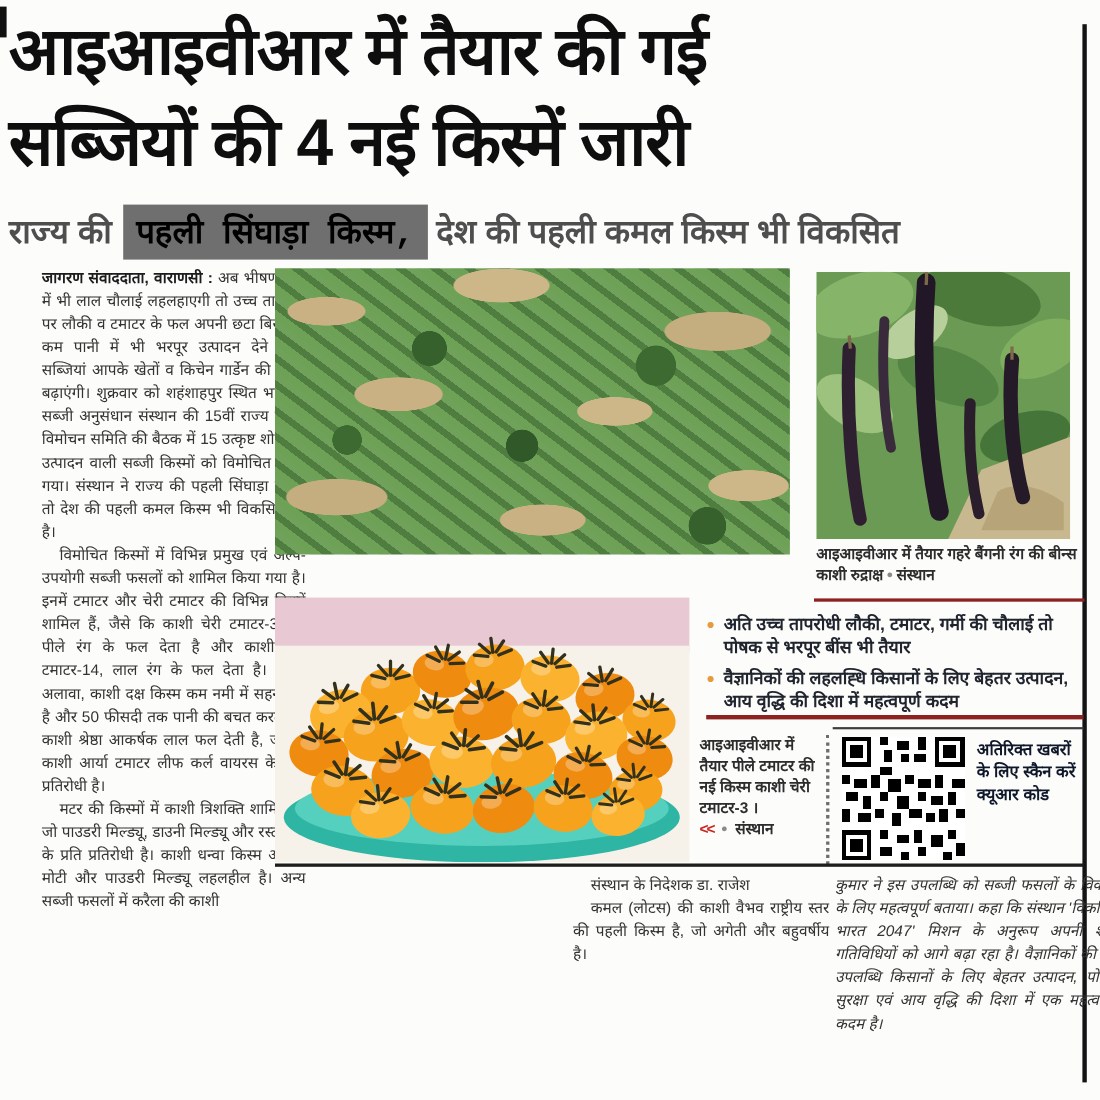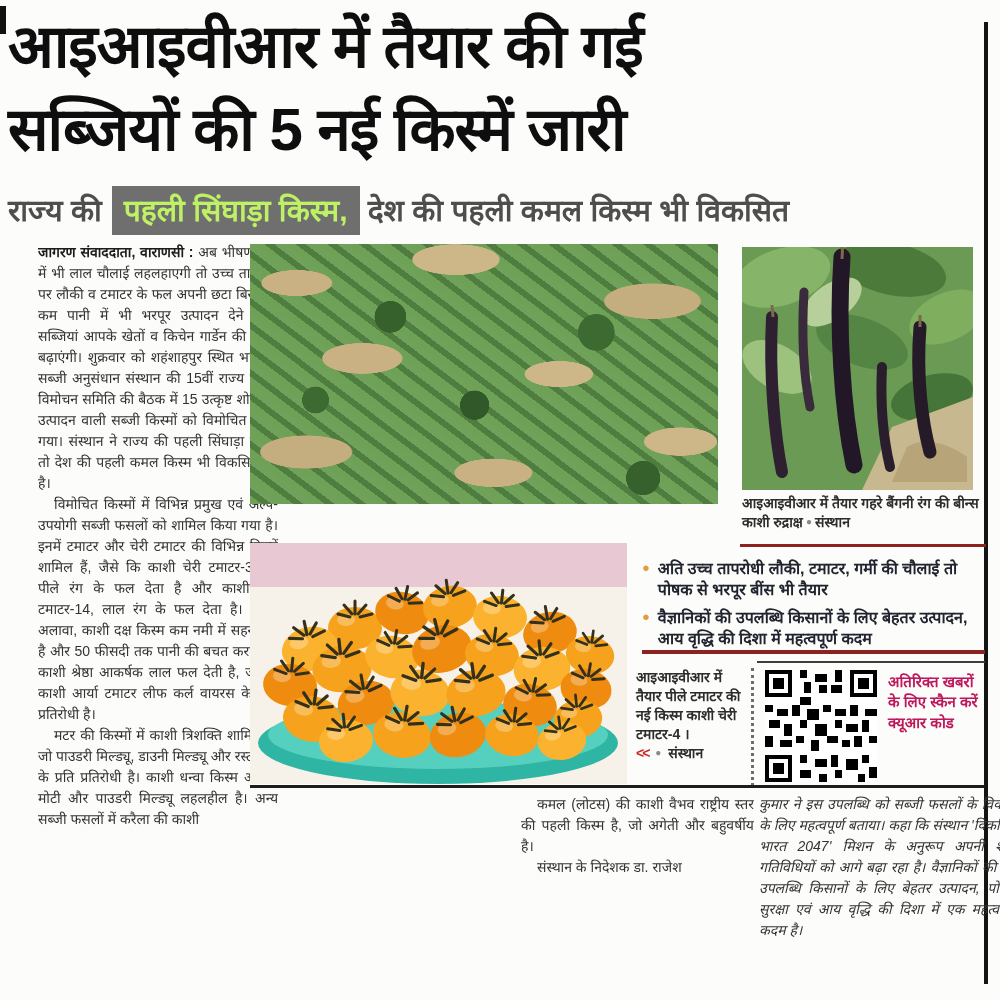--- a/index.html
+++ b/index.html
@@ -14,22 +14,23 @@
   .headline{
     left:8px;top:6px;width:965px;
     font-size:60px;font-weight:bold;color:#0e0e0e;
     line-height:1.38;letter-spacing:-1px;white-space:nowrap;
   }
   .subhead{
     left:8px;top:186px;width:970px;
     font-size:30px;font-weight:bold;color:#4e4e4e;white-space:nowrap;
   }
   .subhead .hl{
-    background:#6f6f6f;color:#bef264;padding:3px 12px 5px 12px;margin:0 8px 0 10px;
+    background:#6f6f6f;color:#000000;padding:3px 12px 5px 12px;margin:0 8px 0 10px;
     display:inline-block;
+    font-family:Liberation Mono, monospace;
   }
   
   .bodytext{
     font-size:14px;line-height:1.5;color:#333333;text-align:justify;margin-left:32px;
   }
   .bodytext p{margin:0;}
   .bodytext p.ind{text-indent:16px;}
   .byline{font-weight:bold;color:#1c1c1c;}
   .col1{left:6px;top:242px;width:240px;height:752px;overflow:hidden;}
   .col2{left:250px;top:794px;width:236px;height:202px;overflow:hidden;}
@@ -82,34 +83,34 @@
     display:flex;gap:8px;margin-bottom:7px;
     font-size:16px;font-weight:bold;color:#20242e;line-height:1.32;text-align:left;
   }
   .hlbox .b{
     color:#e89a3e;font-size:13px;line-height:1.6;flex:0 0 auto;
   }
   
   .qr{left:762px;top:670px;width:118px;height:112px;}
   .qr-label{
     left:888px;top:672px;width:97px;
-    font-size:15px;font-weight:bold;color:#be185d;line-height:1.35;
+    font-size:15px;font-weight:bold;color:#0f172a;line-height:1.35;
   }
 </style>
 </head>
 <body>
 
 <div class="page">
 
   <div class="abs tick-topleft"></div>
   <div class="abs edge-right"></div>
 
   <div class="abs headline">
     <div>आइआइवीआर में तैयार की गई</div>
-    <div>सब्जियों की 5 नई किस्में जारी</div>
+    <div>सब्जियों की 4 नई किस्में जारी</div>
   </div>
 
   <div class="abs subhead">
     <span>राज्य की</span><span class="hl">पहली सिंघाड़ा किस्म,</span><span>देश की पहली कमल किस्म भी विकसित</span>
   </div>
 
   <div class="abs col1 bodytext">
     <p><span class="byline">जागरण संवाददाता, वाराणसी :</span> <span>अब भीषण गर्मी में भी लाल चौलाई लहलहाएगी तो उच्च तापमान पर लौकी व टमाटर के फल अपनी छटा बिखेरेंगे। कम पानी में भी भरपूर उत्पादन देने वाली सब्जियां आपके खेतों व किचेन गार्डेन की शोभा बढ़ाएंगी। शुक्रवार को शहंशाहपुर स्थित भारतीय सब्जी अनुसंधान संस्थान की 15वीं राज्य किस्म विमोचन समिति की बैठक में 15 उत्कृष्ट शोध एवं उत्पादन वाली सब्जी किस्मों को विमोचित किया गया। संस्थान ने राज्य की पहली सिंघाड़ा किस्म तो देश की पहली कमल किस्म भी विकसित की है।</span></p>
     <p class="ind">विमोचित किस्मों में विभिन्न प्रमुख एवं अल्प-उपयोगी सब्जी फसलों को शामिल किया गया है। इनमें टमाटर और चेरी टमाटर की विभिन्न किस्में शामिल हैं, जैसे कि काशी चेरी टमाटर-3, जो पीले रंग के फल देता है और काशी चेरी टमाटर-14, लाल रंग के फल देता है। इसके अलावा, काशी दक्ष किस्म कम नमी में सहनशील है और 50 फीसदी तक पानी की बचत करती है। काशी श्रेष्ठा आकर्षक लाल फल देती है, जबकि काशी आर्या टमाटर लीफ कर्ल वायरस के प्रति प्रतिरोधी है।</p>
     <p class="ind">मटर की किस्मों में काशी त्रिशक्ति शामिल है, जो पाउडरी मिल्ड्यू, डाउनी मिल्ड्यू और रस्ट रोगों के प्रति प्रतिरोधी है। काशी धन्वा किस्म अगेती, मोटी और पाउडरी मिल्ड्यू लहलहील है। अन्य सब्जी फसलों में करैला की काशी</p>
@@ -143,21 +144,21 @@
 
   <div class="abs rule rule-beans"></div>
 
   <div class="abs hlbox">
     <div class="item">
       <span class="b">●</span>
       <span>अति उच्च तापरोधी लौकी, टमाटर, गर्मी की चौलाई तो पोषक से भरपूर बींस भी तैयार</span>
     </div>
     <div class="item">
       <span class="b">●</span>
-      <span>वैज्ञानिकों की उपलब्धि किसानों के लिए बेहतर उत्पादन, आय वृद्धि की दिशा में महत्वपूर्ण कदम</span>
+      <span>वैज्ञानिकों की लहलह्धि किसानों के लिए बेहतर उत्पादन, आय वृद्धि की दिशा में महत्वपूर्ण कदम</span>
     </div>
   </div>
   <div class="abs rule rule-box-bottom"></div>
 
   <div class="abs photo photo-tomato">
     <svg width="377" height="241" viewBox="0 0 377 241" xmlns="http://www.w3.org/2000/svg">
       <defs>
         <g id="tom">
           <ellipse rx="27" ry="21" fill="currentColor"></ellipse>
           <ellipse cx="-9" cy="-8" rx="9" ry="6" fill="#ffffff" opacity="0.28"></ellipse>
@@ -192,21 +193,21 @@
         <use href="#tom" transform="translate(96,198) rotate(-6)" style="color:#fbb32f"></use>
         <use href="#tom" transform="translate(152,192) rotate(10) scale(1.08)" style="color:#f6a21c"></use>
         <use href="#tom" transform="translate(208,192) rotate(-12) scale(1.05)" style="color:#ef8c10"></use>
         <use href="#tom" transform="translate(262,192) rotate(8)" style="color:#f6a21c"></use>
         <use href="#tom" transform="translate(312,198) rotate(-8) scale(0.9)" style="color:#fbb32f"></use>
       </g>
     </svg>
   </div>
 
   <div class="abs cap cap-tomato">
-    <span>आइआइवीआर में तैयार पीले टमाटर की नई किस्म काशी चेरी टमाटर-4 ।</span><br>
+    <span>आइआइवीआर में तैयार पीले टमाटर की नई किस्म काशी चेरी टमाटर-3 ।</span><br>
     <span class="arrows">&lt;&lt;</span><span class="dot">●</span>
     <span>संस्थान</span>
   </div>
 
   <div class="abs divider-dotted"></div>
   <div class="abs rule-qr-top"></div>
 
   <div class="abs qr">
     <svg width="118" height="112" viewBox="0 0 29 29" shape-rendering="crispEdges" xmlns="http://www.w3.org/2000/svg">
       <rect width="29" height="29" fill="#ffffff"></rect>
@@ -263,20 +264,20 @@
       </g>
     </svg>
   </div>
   <div class="abs qr-label">अतिरिक्त खबरों के लिए स्कैन करें क्यूआर कोड</div>
 
   <div class="abs rule-black"></div>
 
   <div class="abs col2 bodytext">
   </div>
   <div class="abs col3 bodytext">
+    <p class="ind">संस्थान के निदेशक डा. राजेश</p>
     <p class="ind">कमल (लोटस) की काशी वैभव राष्ट्रीय स्तर की पहली किस्म है, जो अगेती और बहुवर्षीय है।</p>
-    <p class="ind">संस्थान के निदेशक डा. राजेश</p>
   </div>
   <div class="abs col4 bodytext">
     <p>कुमार ने इस उपलब्धि को सब्जी फसलों के विकास के लिए महत्वपूर्ण बताया। कहा कि संस्थान 'विकसित भारत 2047' मिशन के अनुरूप अपनी शोध गतिविधियों को आगे बढ़ा रहा है। वैज्ञानिकों की यह उपलब्धि किसानों के लिए बेहतर उत्पादन, पोषण सुरक्षा एवं आय वृद्धि की दिशा में एक महत्वपूर्ण कदम है।</p>
   </div>
 
 </div>
 
 </body></html>

